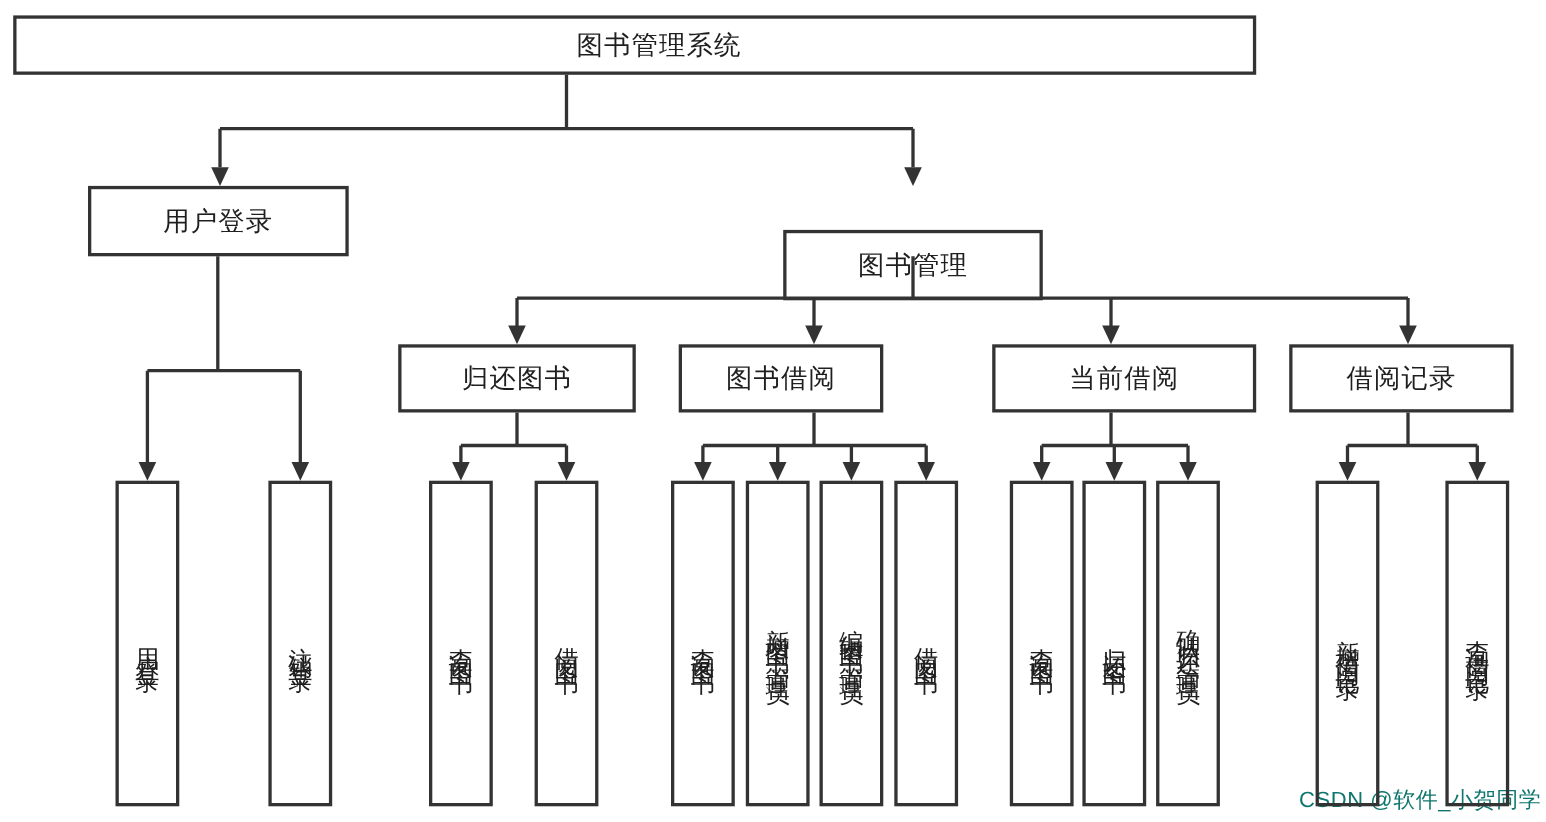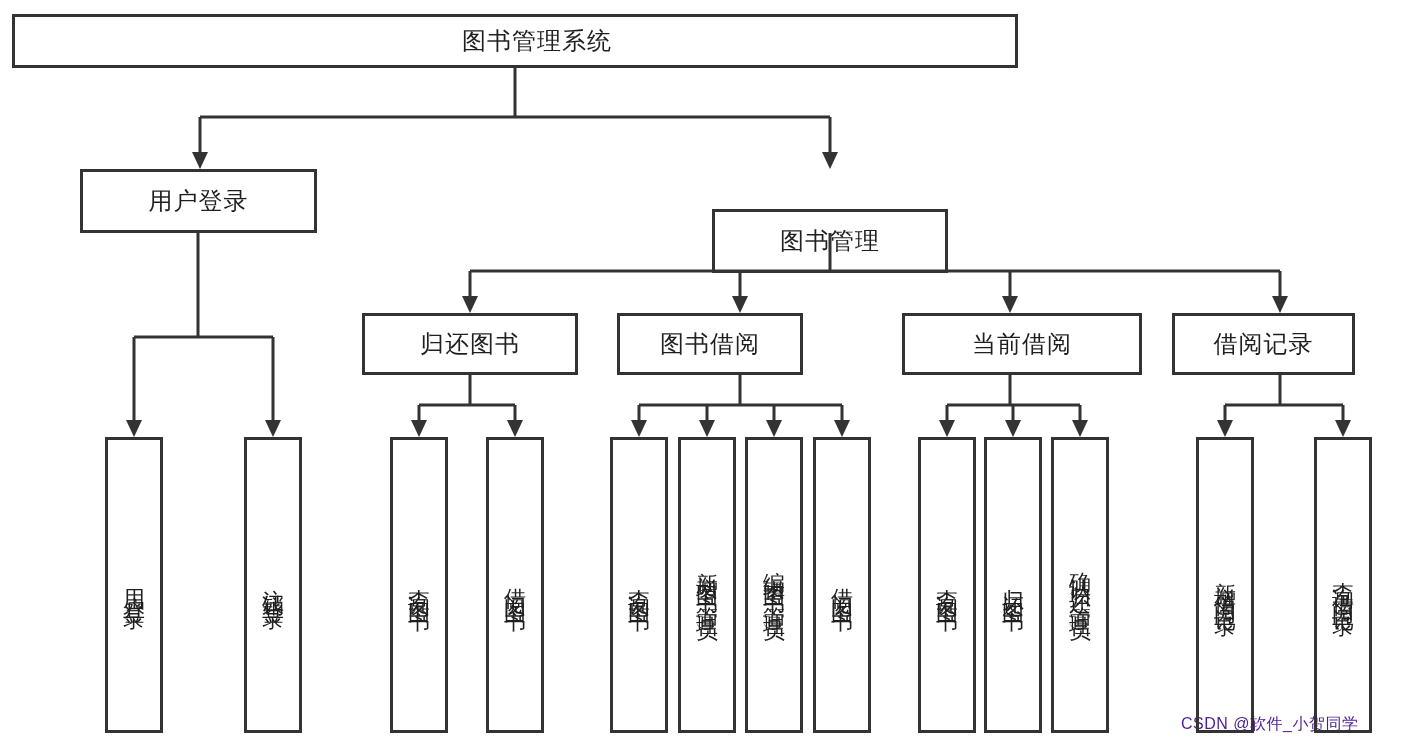--- a/index.html
+++ b/index.html
@@ -36,22 +36,22 @@
     writing-mode:vertical-rl;
     text-orientation:mixed;
     letter-spacing:7px;
     line-height:1;
     white-space:nowrap;
   }
   .watermark{
     position:absolute;
     left:1181px;top:714px;
     z-index:1;
-    font-size:16px;
-    color:#4c1d95;
+    font-size:20px;
+    color:#0f766e;
     letter-spacing:0.5px;
     white-space:nowrap;
   }
 </style>
 </head>
 <body>
 
 <div class="stage">
 
   <div class="watermark">CSDN @软件_小贺同学</div>
@@ -89,41 +89,41 @@
       <polygon points="766,420 782,420 774,437"></polygon>
       <polygon points="834,420 850,420 842,437"></polygon>
       <polygon points="939,420 955,420 947,437"></polygon>
       <polygon points="1005,420 1021,420 1013,437"></polygon>
       <polygon points="1072,420 1088,420 1080,437"></polygon>
       <polygon points="1217,420 1233,420 1225,437"></polygon>
       <polygon points="1335,420 1351,420 1343,437"></polygon>
     </g>
   </svg>
 
-  <div class="node h root" style="left:12px;top:14px;width:1006px;height:54px;padding-left:44px;">
+  <div class="node h root" style="left:12px;top:14px;width:1130px;height:54px;padding-left:44px;">
     <span>图书管理系统</span>
   </div>
 
   <div class="node h" style="left:80px;top:169px;width:237px;height:64px;">
     <span>用户登录</span>
   </div>
   <div class="node h" style="left:712px;top:169px;width:236px;height:64px;margin-top:40px;">
     <span>图书管理</span>
   </div>
 
   <div class="node h" style="left:362px;top:313px;width:216px;height:62px;">
     <span>归还图书</span>
   </div>
   <div class="node h" style="left:617px;top:313px;width:186px;height:62px;">
     <span>图书借阅</span>
   </div>
   <div class="node h" style="left:902px;top:313px;width:240px;height:62px;">
     <span>当前借阅</span>
   </div>
-  <div class="node h" style="left:1172px;top:313px;width:183px;height:62px;">
+  <div class="node h" style="left:1172px;top:313px;width:204px;height:62px;">
     <span>借阅记录</span>
   </div>
 
   <div class="node leaf" style="left:105px;">
     <span class="vtext">用户登录</span>
   </div>
   <div class="node leaf" style="left:244px;">
     <span class="vtext">注销登录</span>
   </div>
 

